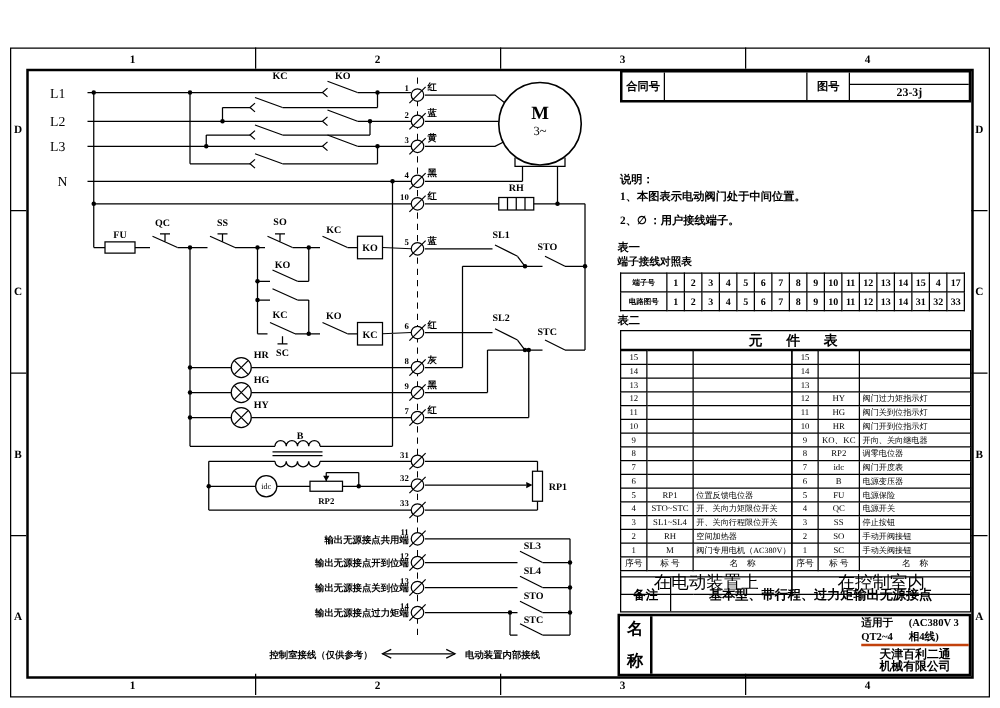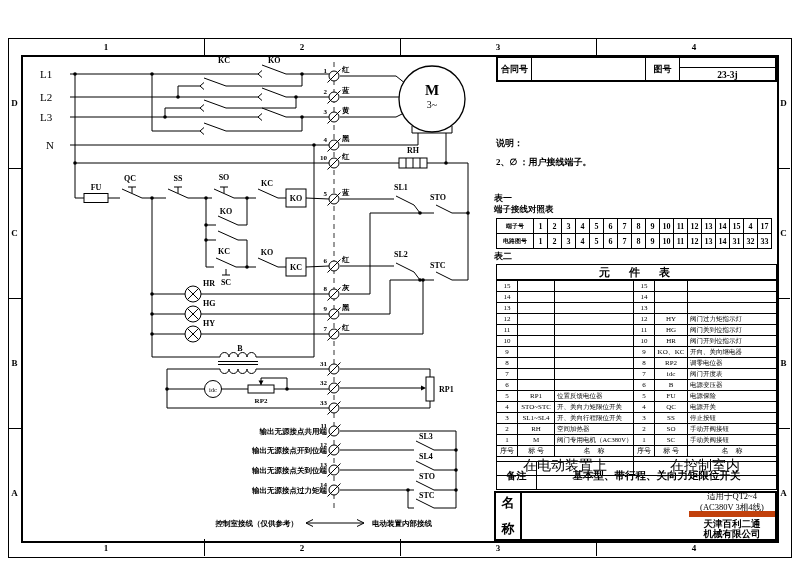--- a/index.html
+++ b/index.html
@@ -67,20 +67,21 @@
 <div class="box" style="left:496px;top:56px;width:281px;height:26px">
   <div class="cell" style="left:0;top:0;width:34px;height:22px;border-right:1px solid #000;font-size:9px;font-weight:bold">合同号</div>
   <div class="cell" style="left:34px;top:0;width:114px;height:22px;border-right:1px solid #000;font-size:9px"></div>
   <div class="cell" style="left:148px;top:0;width:34px;height:22px;border-right:1px solid #000;font-size:9px;font-weight:bold">图号</div>
   <div class="cell" style="left:182px;top:0;width:95px;height:10px;border-bottom:1px solid #000;font-size:8px"></div>
   <div class="cell" style="left:182px;top:11px;width:95px;height:11px;font-size:9.5px;font-weight:bold">23-3j</div>
 </div>
 
 <div class="abs" style="left:496px;top:136px;width:280px;font-size:9px;font-weight:bold;line-height:14px">
   <div>说明：</div>
+  <div>1、本图表示电动阀门处于中间位置。</div>
   <div style="margin-top:5px">2、∅ ：用户接线端子。</div>
 </div>
 
 <div class="abs" style="left:494px;top:192px;font-size:9px;font-weight:bold">表一</div>
 <div class="abs" style="left:494px;top:204px;font-size:8.5px;font-weight:bold">端子接线对照表</div>
 <table id="t1" class="abs" style="left:496px;top:218px;width:257px">
   <tbody>
       <tr>
     <td class="rl" style="width:36px">端子号</td>
 
@@ -304,29 +305,29 @@
       <td>名　称</td>
     </tr>
     <tr>
         <td class="foot" colspan="3">在控制室内</td>
       </tr>
   </tbody>
 </table>
 
 <div class="box" style="left:496px;top:461px;width:281px;height:29px;border-width:1px">
   <div class="cell" style="left:0;top:0;width:40px;height:27px;border-right:1px solid #000;font-size:10px;font-weight:bold">备注</div>
-  <div class="cell" style="left:40px;top:0;width:239px;height:27px;font-size:10.5px;font-weight:bold">基本型、带行程、关向力矩限位开关</div>
+  <div class="cell" style="left:40px;top:0;width:239px;height:27px;font-size:10.5px;font-weight:bold">基本型、带行程、过力矩输出无源接点</div>
 </div>
 
 <div class="box" style="left:494px;top:491px;width:283px;height:50px">
   <div class="cell" style="left:0;top:0;width:26px;height:46px;border-right:2px solid #000;flex-direction:column;justify-content:space-between;padding:1px 0;font-size:13px;font-weight:bold">
     <span>名</span>
     <span>称</span>
   </div>
-  <div class="cell" style="left:193px;top:0;width:86px;height:24px;border-bottom:6px solid #c2410c;flex-direction:column;font-size:8.5px;font-weight:normal;line-height:11px">
+  <div class="cell" style="left:193px;top:0;width:86px;height:24px;border-bottom:2px solid #c2410c;flex-direction:row;font-size:8.5px;font-weight:bold;line-height:11px">
     <span>适用于QT2~4</span>
     <span>(AC380V 3相4线)</span>
   </div>
   <div class="cell" style="left:193px;top:26px;width:86px;height:20px;flex-direction:column;font-size:9.5px;font-weight:bold;line-height:10px">
     <span>天津百利二通</span>
     <span>机械有限公司</span>
   </div>
 </div>
 
 <svg class="abs" style="left:0;top:0" width="800" height="566" viewBox="0 0 800 566">

